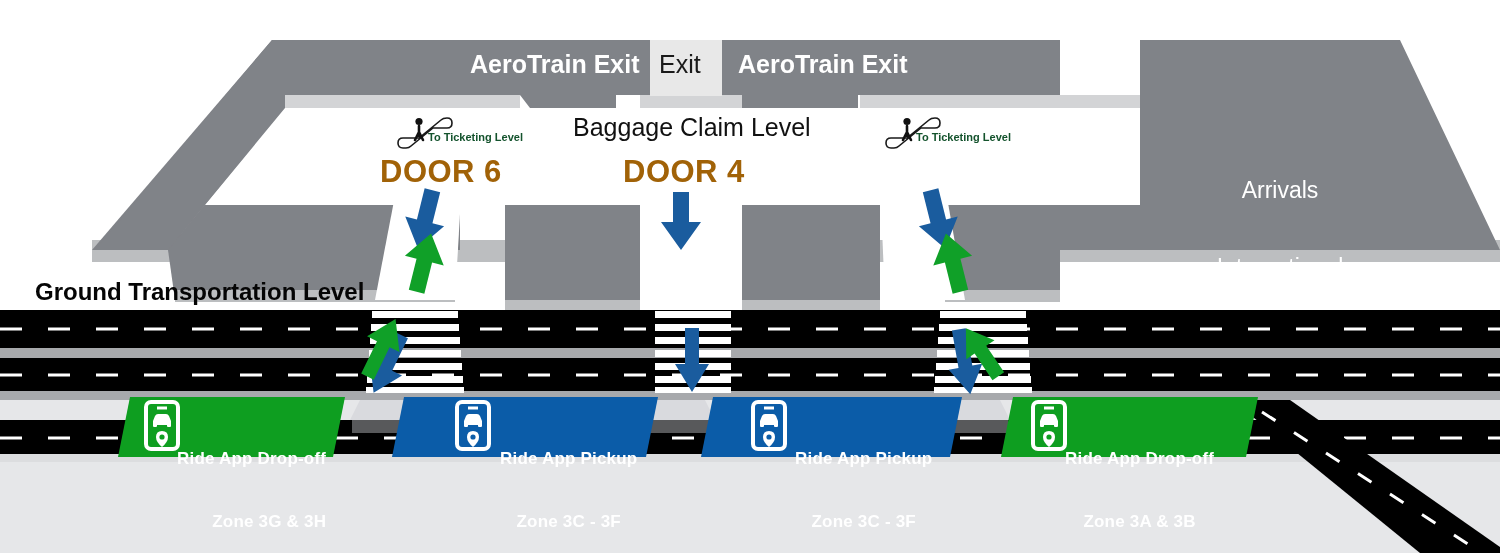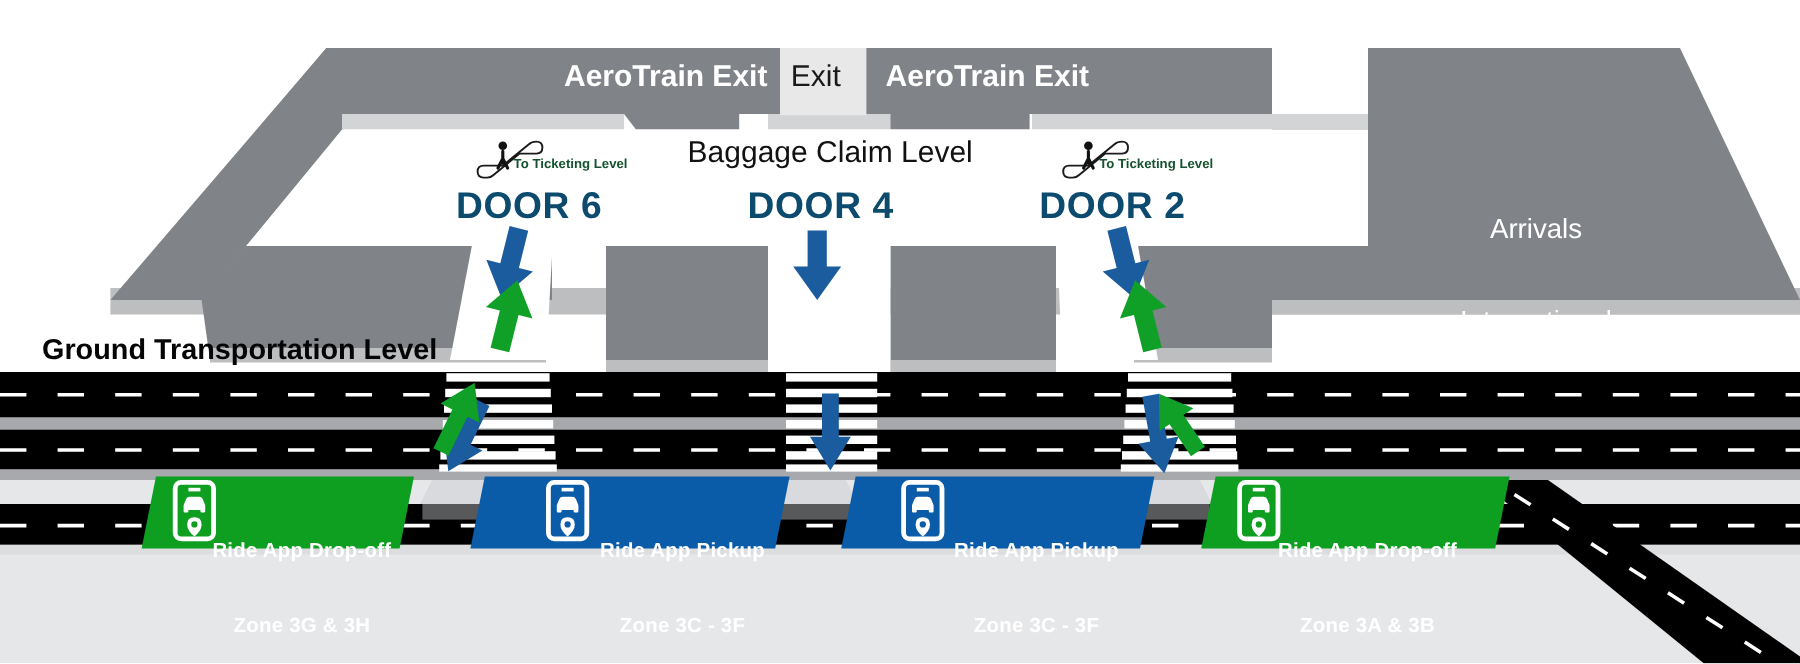--- a/index.html
+++ b/index.html
@@ -24,21 +24,21 @@
   }
   .txt {
     position: absolute;
     white-space: pre;
     line-height: 1.12;
     pointer-events: none;
   }
   .door-label {
     font-size: 31px;
     font-weight: bold;
-    color: #0c4a6e;
+    color: #a16207;
     letter-spacing: 0.5px;
   }
   .aerotrain-label {
     font-size: 25px;
     color: #ffffff;
     font-weight: bold;
   }
   .exit-label {
     font-size: 25px;
     color: #1a1a1a;
@@ -327,25 +327,24 @@
   </div>
 
   <div class="txt tick-label" style="left:428px; top:131px;">To Ticketing Level</div>
 
   <div class="txt tick-label" style="left:916px; top:131px;">To Ticketing Level</div>
 
   <div class="txt door-label" style="left:380px; top:155px;">DOOR 6</div>
 
   <div class="txt door-label" style="left:623px; top:155px;">DOOR 4</div>
 
-  <div class="txt door-label" style="left:866px; top:155px;">DOOR 2</div>
 
   <div class="banner-text" style="left:177px; top:405px;">
     <div>Ride App Drop-off</div>
-    <div style="text-align:center;">Zone 3G &amp; 3H</div>
+    <div style="text-align:right;">Zone 3G &amp; 3H</div>
   </div>
 
   <div class="banner-text" style="left:500px; top:405px;">
     <div>Ride App Pickup</div>
     <div style="text-align:center;">Zone 3C - 3F</div>
   </div>
 
   <div class="banner-text" style="left:795px; top:405px;">
     <div>Ride App Pickup</div>
     <div style="text-align:center;">Zone 3C - 3F</div>

